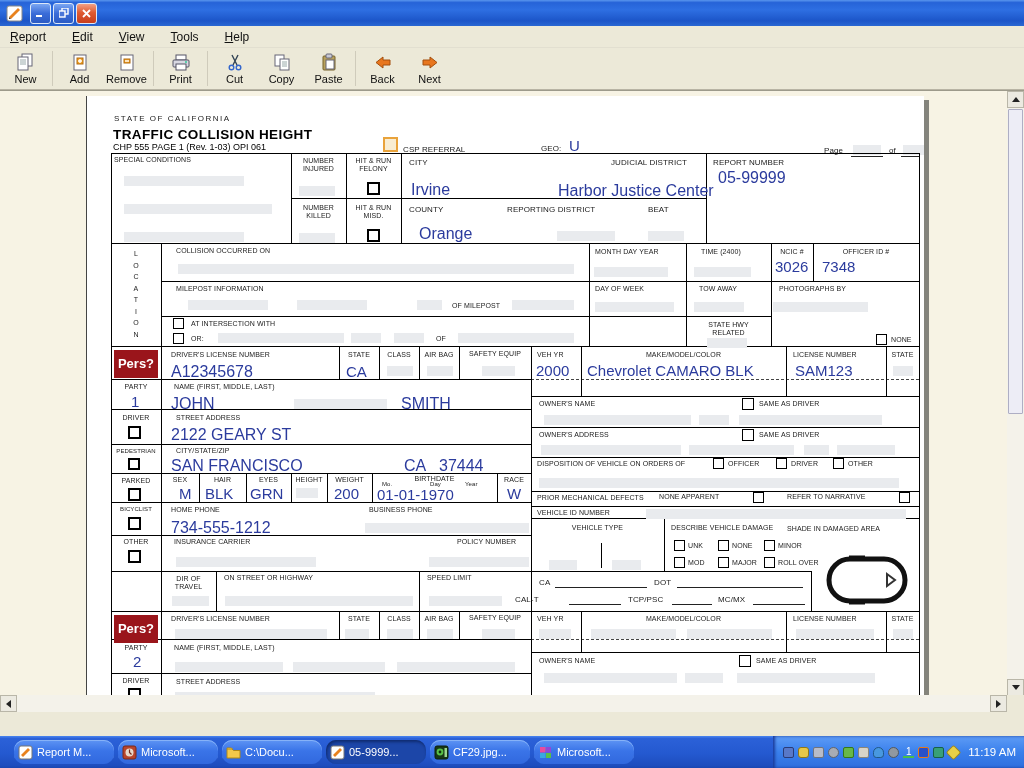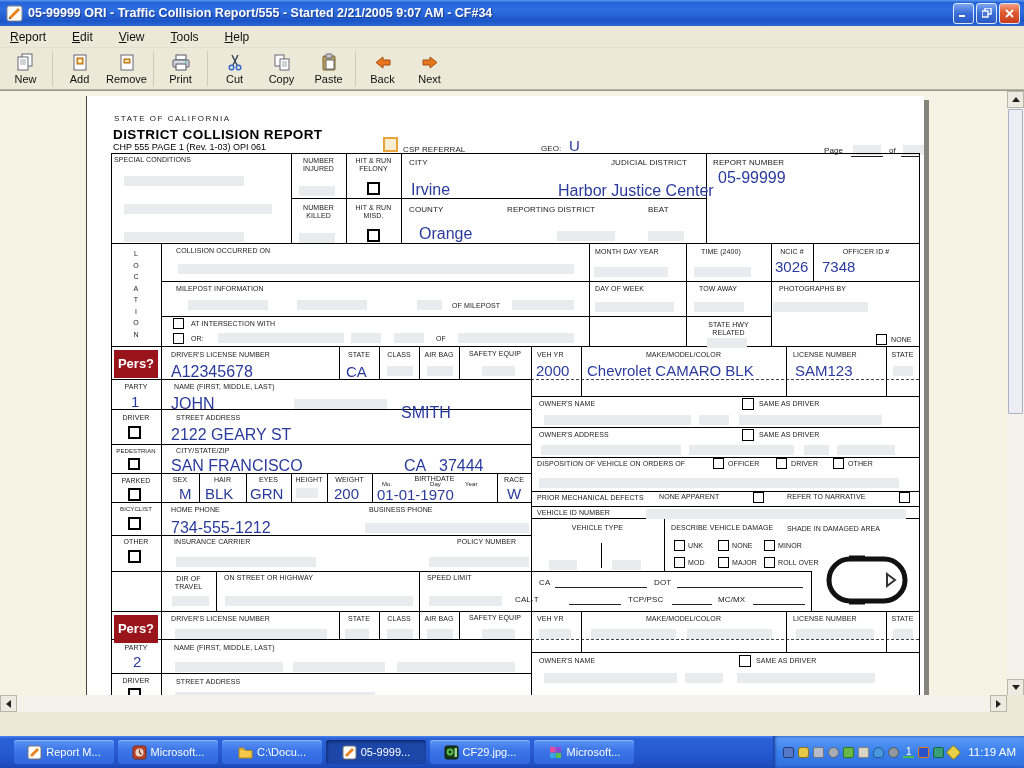--- a/index.html
+++ b/index.html
@@ -69,42 +69,41 @@
   
   #taskbar { position:absolute; left:0; top:736px; width:1024px; height:32px;
     background:linear-gradient(180deg,#4A86F0 0%,#2B61D8 8%,#2459D0 55%,#1E4DBE 92%,#1A46B0 100%);
     display:flex; align-items:center; }
   #startbtn { height:32px; width:104px; border-radius:0 14px 14px 0;
     background:linear-gradient(180deg,#6CBF5E 0%,#3C9B37 30%,#2F8A2C 70%,#247621 100%);
     display:flex; align-items:center; justify-content:center; gap:5px;
     color:#fff; font-size:16px; font-weight:bold; font-style:italic; text-shadow:1px 1px 2px #1C4A18;
     box-shadow:2px 0 4px #10308A; }
   .taskdots { width:10px; }
-  .task { height:24px; width:100px; margin-left:4px; border-radius:3px; display:flex; align-items:center; gap:4px;
+  .task { height:24px; width:100px; margin-left:4px; border-radius:10px; display:flex; align-items:center; gap:4px;
     padding:0 4px; color:#fff; font-size:11px; white-space:nowrap; overflow:hidden;
-    background:linear-gradient(180deg,#5E94F4 0%,#3A74E8 45%,#3168DE 100%); box-shadow:inset 0 1px 0 #86B2F8;justify-content:center; }
+    background:linear-gradient(180deg,#5E94F4 0%,#3A74E8 45%,#3168DE 100%); box-shadow:inset 0 1px 0 #86B2F8; }
   .task.active { background:#1C46A8; box-shadow:inset 1px 2px 3px #102C70; }
   .ticon16 { width:15px; height:15px; flex:0 0 auto; }
   #tray { margin-left:auto; height:32px; display:flex; align-items:center; gap:4px; padding:0 8px 0 10px;
     background:linear-gradient(180deg,#5E9CF6 0%,#3A80EC 50%,#2E6FDE 100%); box-shadow:inset 2px 0 3px #1A3C9C; }
   .trayicon { width:11px; height:11px; border-radius:2px; flex:0 0 auto; }
   #claytime { color:#fff; font-size:11.5px; margin-left:5px; }
 </style>
 </head>
 <body>
 
 <div id="screen">
 
   <div id="titlebar">
     <svg class="ticon" viewBox="0 0 17 17">
       <rect x="1" y="1" width="15" height="15" rx="2" fill="#fff" stroke="#888"></rect>
       <path d="M3 12 L12 3 L14 5 L5 14 Z" fill="#E8821E"></path>
       <path d="M3 12 L5 14 L3 14 Z" fill="#333"></path>
     </svg>
-    <div class="ttext">05-99999 ORI - Traffic Collision Report/555 - Started 2/21/2005 9:07 AM - CF#34</div>
     <div class="winbtn">
         <svg width="9" height="9" viewBox="0 0 9 9">
           <rect x="0" y="6" width="6" height="2" fill="#fff"></rect>
         </svg>
       </div>
     <div class="winbtn">
         <svg width="10" height="10" viewBox="0 0 10 10">
           <rect x="3" y="0" width="6" height="6" fill="none" stroke="#fff" stroke-width="1.4"></rect>
           <rect x="0" y="3" width="6" height="6" fill="#4A76D8" stroke="#fff" stroke-width="1.4"></rect>
         </svg>
@@ -197,21 +196,21 @@
     <span class="mi"><span class="u">E</span><span>dit</span></span>
     <span class="mi"><span class="u">V</span><span>iew</span></span>
     <span class="mi"><span class="u">T</span><span>ools</span></span>
     <span class="mi"><span class="u">H</span><span>elp</span></span>
   </div>
 
   <div id="docarea">
     <div id="page">
 
       <div class="lbl lbl8 abs" style="left:27px;top:18px;letter-spacing:1.5px">STATE   OF   CALIFORNIA</div>
-      <div class="abs" style="left:26px;top:31px;font-size:13.5px;font-weight:bold;letter-spacing:0.4px">DISTRICT COLLISION REPORT</div>
+      <div class="abs" style="left:26px;top:31px;font-size:13.5px;font-weight:bold;letter-spacing:0.4px">TRAFFIC COLLISION HEIGHT</div>
       <div class="abs" style="left:26px;top:46px;font-size:9px">CHP 555 PAGE 1 (Rev. 1-03) OPI 061</div>
       <div class="orangebox" style="left:296px;top:41px"></div>
       <div class="lbl lbl8" style="left:316px;top:49px">CSP REFERRAL</div>
       <div class="lbl lbl8" style="left:454px;top:48px">GEO:</div>
       <div class="val" style="left:482px;top:42px">U</div>
       <div class="lbl lbl8" style="left:737px;top:50px">Page</div>
       <div class="ph" style="left:766px;top:49px;width:28px"></div>
       <div class="ul" style="left:764px;top:60px;width:32px"></div>
       <div class="lbl lbl8" style="left:802px;top:50px">of</div>
       <div class="ph" style="left:816px;top:49px;width:24px"></div>
@@ -374,21 +373,21 @@
       <div class="lbl" style="left:706px;top:255px">LICENSE NUMBER</div>
       <div class="val" style="left:708px;top:267px">SAM123</div>
       <div class="lbl ctr" style="left:799px;top:255px;width:33px">STATE</div>
       <div class="ph" style="left:806px;top:270px;width:20px"></div>
 
       <div class="lbl ctr" style="left:24px;top:287px;width:50px">PARTY</div>
       <div class="val" style="left:44px;top:298px">1</div>
       <div class="lbl" style="left:87px;top:287px">NAME (FIRST, MIDDLE, LAST)</div>
       <div class="val vlg" style="left:84px;top:300px">JOHN</div>
       <div class="ph" style="left:207px;top:303px;width:93px"></div>
-      <div class="val vlg" style="left:314px;top:309px">SMITH</div>
+      <div class="val vlg" style="left:314px;top:300px">SMITH</div>
       <div class="lbl" style="left:452px;top:304px">OWNER'S NAME</div>
       <div class="cbs" style="left:655px;top:302px;width:12px;height:12px"></div>
       <div class="lbl" style="left:672px;top:304px">SAME AS DRIVER</div>
       <div class="ph" style="left:457px;top:319px;width:147px"></div>
       <div class="ph" style="left:612px;top:319px;width:30px"></div>
       <div class="ph" style="left:652px;top:319px;width:143px"></div>
 
       <div class="lbl ctr" style="left:24px;top:318px;width:50px">DRIVER</div>
       <div class="cb" style="left:41px;top:330px"></div>
       <div class="lbl" style="left:89px;top:318px">STREET ADDRESS</div>

